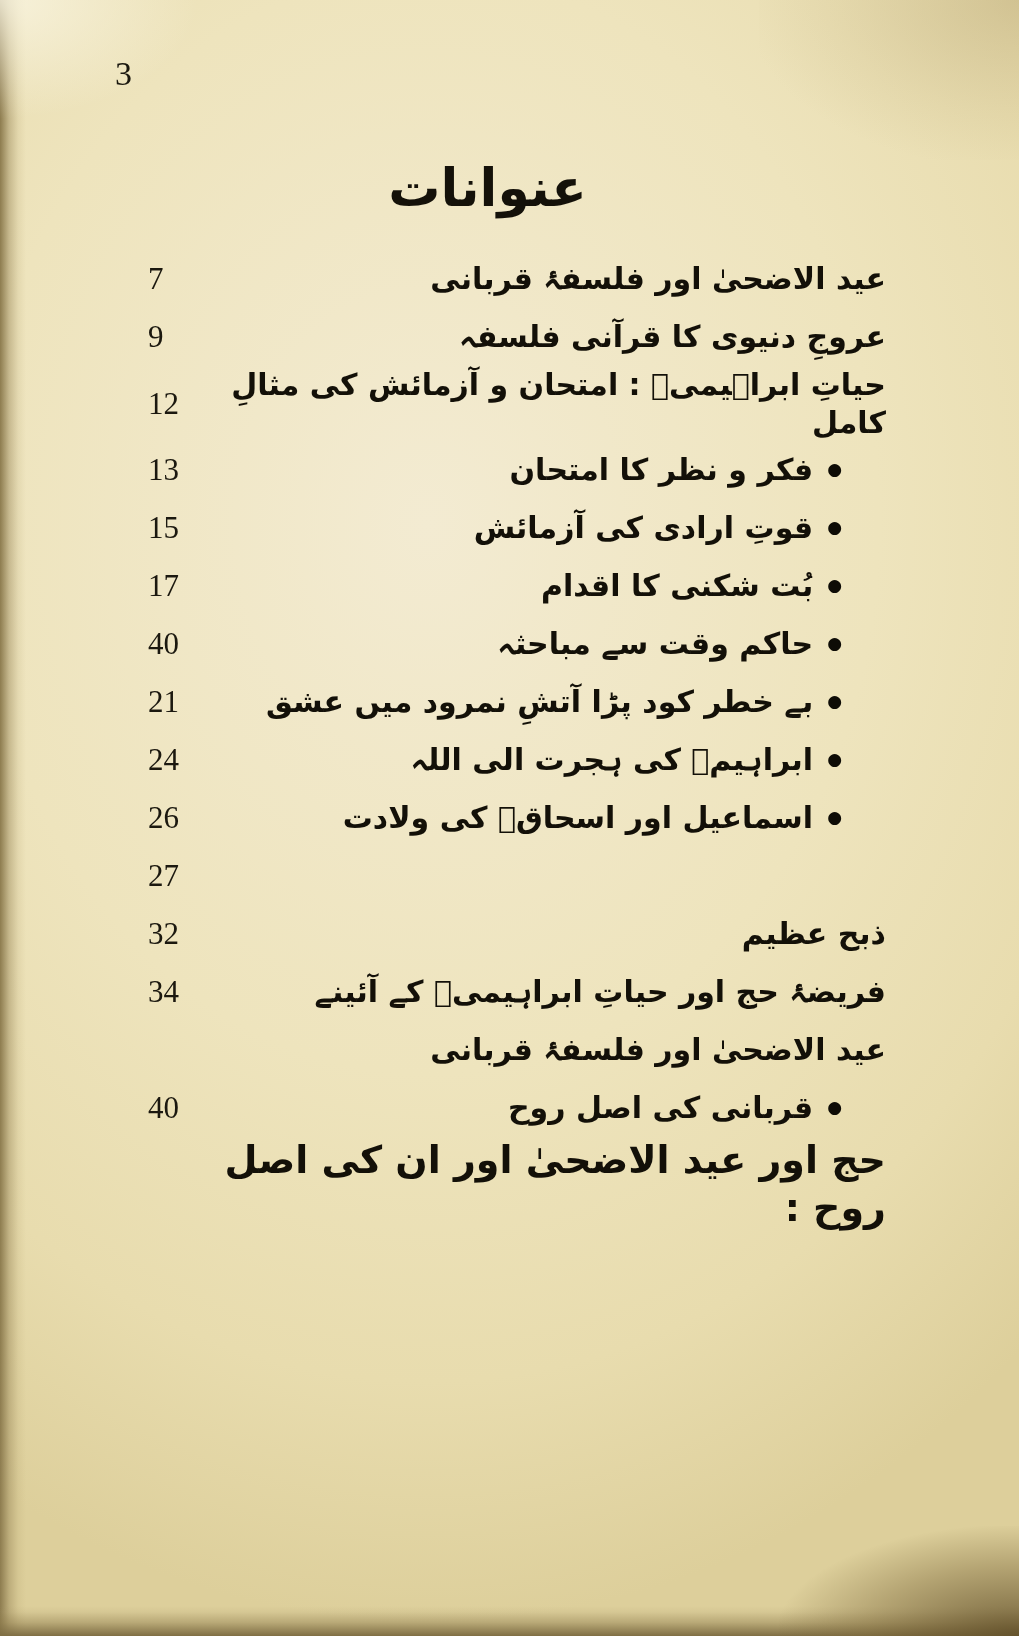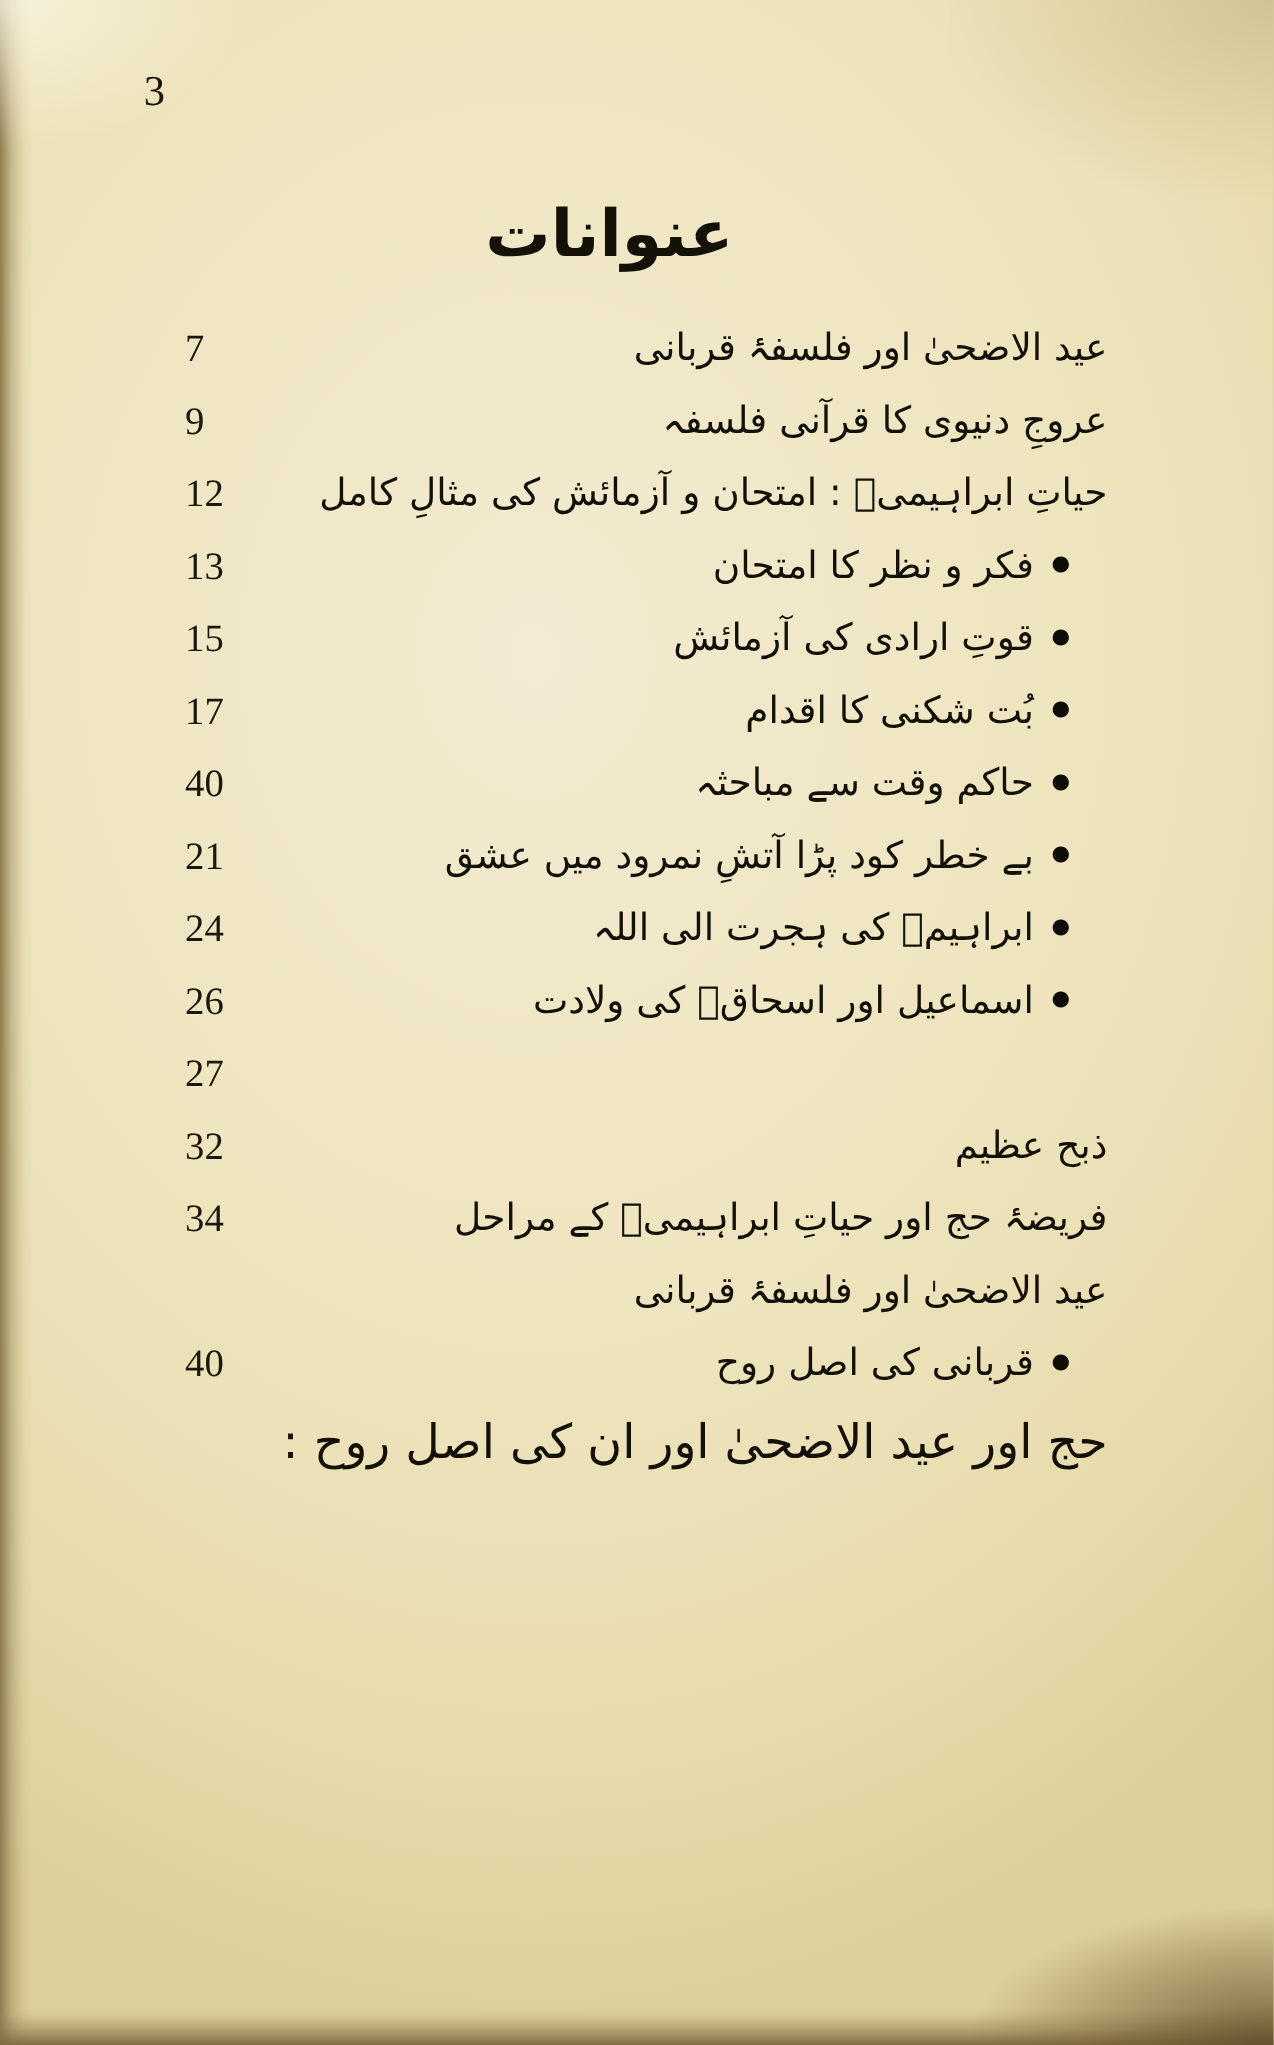--- a/index.html
+++ b/index.html
@@ -65,25 +65,25 @@
   .num {
     font-family:"Liberation Serif", serif;
     font-size:31px; color:#1b180f;
     width:70px; flex:0 0 auto;
     text-align:left;
   }
   .txt {
     direction:rtl; unicode-bidi:isolate;
     text-align:right;
     flex:1 1 auto;
-    font-size:30px; font-weight:400;
+    font-size:30px; font-weight:700;
     color:#131008;
     line-height:1.25;
   }
-  .row.indent .txt { margin-right:30px; }
+  .row.indent .txt { margin-right:44px; }
   .row.large .txt { font-size:38px; }
   .dot {
     display:inline-block;
     font-size:17px;
     vertical-align:middle;
     margin-left:14px;
     transform:translateY(-2px);
     color:#0e0c06;
   }
 </style>
@@ -145,21 +145,21 @@
       </div>
       <div class="row indent">
         <span class="num">27</span>
       </div>
       <div class="row">
         <span class="num">32</span>
         <span class="txt" dir="rtl"><span>ذبح عظیم</span></span>
       </div>
       <div class="row">
         <span class="num">34</span>
-        <span class="txt" dir="rtl"><span>فریضۂ حج اور حیاتِ ابراہیمیؑ کے مراحل</span></span>
+        <span class="txt" dir="rtl"><span>فریضۂ حج اور حیاتِ ابراہیمیؑ کے آئینے</span></span>
       </div>
       <div class="row">
         <span class="num"></span>
         <span class="txt" dir="rtl"><span>عید الاضحیٰ اور فلسفۂ قربانی</span></span>
       </div>
       <div class="row indent">
         <span class="num">40</span>
         <span class="txt" dir="rtl"><span class="dot">●</span><span>قربانی کی اصل روح</span></span>
       </div>
       <div class="row large">

